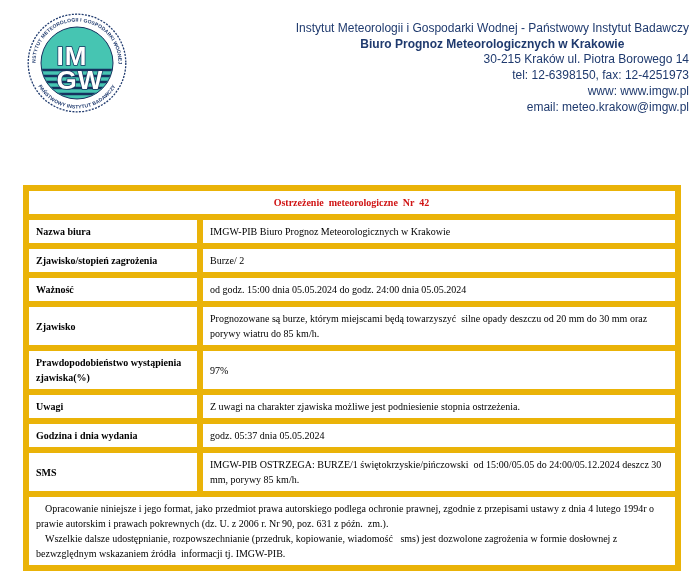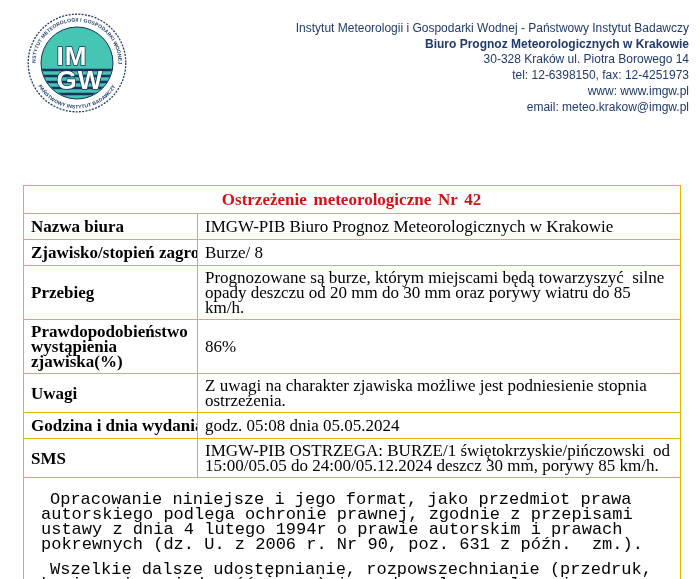--- a/index.html
+++ b/index.html
@@ -28,33 +28,33 @@
     fill: #ffffff; stroke: #16325F; stroke-width: 1.5px;
     paint-order: stroke; letter-spacing: 1px;
   }
   .letterhead {
     position: absolute; top: 21px; right: 11px;
     text-align: right;
     font-family: "Liberation Sans", sans-serif;
     font-size: 12px; line-height: 15.7px;
     color: #1F3A6E;
   }
-  .letterhead .lh-bold { font-weight: bold; }
+  .letterhead .lh-bold { font-weight: bold; text-align: center; }
 
   
   .wtable {
     position: absolute; left: 23px; top: 185px;
     width: 658px;
     border-collapse: collapse;
     table-layout: fixed;
   }
   .wtable td {
-    border: 1px solid #eab308;
+    border: 6px solid #eab308;
     box-sizing: border-box;
-    font-size: 17px; line-height: 15px;
+    font-size: 10px; line-height: 15px;
     padding: 4px 8px 4px 7px;
     vertical-align: middle;
     overflow: hidden;
   }
   .title-cell {
     height: 28px;
     text-align: center;
     color: #D01414;
     font-weight: bold;
     font-size: 15.5px;
@@ -65,21 +65,21 @@
   .val { white-space: pre-wrap; }
   .val .bold-part { font-weight: bold; margin-left: 9px; }
   tr.h26 td { height: 26px; margin-top: 32px; }
   tr.h38 td { height: 38px; }
   .footer-cell {
     height: 70px;
     vertical-align: top;
     font-size: 12.3px; line-height: 15px;
     padding: 4px 6px;
   }
-  .footer-cell p { margin: 10px; text-indent: 9px; white-space: pre-wrap; font-family: Liberation Mono, monospace; }
+  .footer-cell p { margin: 0; text-indent: 9px; white-space: pre-wrap; }
 </style>
 </head>
 <body>
 
 <svg class="logo" viewBox="0 0 100 100" aria-hidden="true">
   <defs>
     <clipPath id="inner-clip">
         <circle cx="50" cy="50" r="35.5"></circle>
       </clipPath>
     <path id="arc-top" d="M 8.5 50 A 41.5 41.5 0 0 1 91.5 50" fill="none"></path>
@@ -101,21 +101,21 @@
     <textPath href="#arc-top" startOffset="50%">INSTYTUT METEOROLOGII I GOSPODARKI WODNEJ</textPath>
   </text>
   <text class="ring-text" text-anchor="middle">
     <textPath href="#arc-bottom" startOffset="50%">PAŃSTWOWY INSTYTUT BADAWCZY</textPath>
   </text>
 </svg>
 
 <div class="letterhead">
   <div>Instytut Meteorologii i Gospodarki Wodnej - Państwowy Instytut Badawczy</div>
   <div class="lh-bold">Biuro Prognoz Meteorologicznych w Krakowie</div>
-  <div>30-328 Kraków ul. Piotra Borowego 14</div>
+  <div>30-215 Kraków ul. Piotra Borowego 14</div>
   <div>tel: 12-6398150, fax: 12-4251973</div>
   <div>www: www.imgw.pl</div>
   <div>email: meteo.krakow@imgw.pl</div>
 </div>
 
 <table class="wtable">
   <colgroup>
       <col style="width:174px">
       <col>
     </colgroup>
@@ -125,50 +125,54 @@
     <td class="title-cell" colspan="2">Ostrzeżenie meteorologiczne Nr 42</td>
   </tr>
 
   <tr class="h26">
     <td class="lbl">Nazwa biura</td>
     <td class="val">IMGW-PIB Biuro Prognoz Meteorologicznych w Krakowie</td>
   </tr>
 
   <tr class="h26">
     <td class="lbl">Zjawisko/stopień zagrożenia</td>
-    <td class="val">Burze/ 8</td>
+    <td class="val">Burze/ 2</td>
   </tr>
 
 
+  <tr class="h26">
+    <td class="lbl">Ważność</td>
+    <td class="val">od godz. 15:00 dnia 05.05.2024 do godz. 24:00 dnia 05.05.2024</td>
+  </tr>
 
   <tr class="h38">
-    <td class="lbl">Przebieg</td>
+    <td class="lbl">Zjawisko</td>
     <td class="val">Prognozowane są burze, którym miejscami będą towarzyszyć  silne opady deszczu od 20 mm do 30 mm oraz porywy wiatru do 85 km/h.</td>
   </tr>
 
   <tr class="h38">
     <td class="lbl wrap">Prawdopodobieństwo wystąpienia zjawiska(%)</td>
-    <td class="val">86%</td>
+    <td class="val">97%</td>
   </tr>
 
   <tr class="h26">
     <td class="lbl">Uwagi</td>
     <td class="val">Z uwagi na charakter zjawiska możliwe jest podniesienie stopnia ostrzeżenia.</td>
   </tr>
 
   <tr class="h26">
     <td class="lbl">Godzina i dnia wydania</td>
-    <td class="val">godz. 05:08 dnia 05.05.2024</td>
+    <td class="val">godz. 05:37 dnia 05.05.2024</td>
   </tr>
 
   <tr class="h38">
     <td class="lbl">SMS</td>
     <td class="val">IMGW-PIB OSTRZEGA: BURZE/1 świętokrzyskie/pińczowski  od 15:00/05.05 do 24:00/05.12.2024 deszcz 30 mm, porywy 85 km/h.</td>
   </tr>
 
   <tr>
     <td class="footer-cell" colspan="2">
       <p>Opracowanie niniejsze i jego format, jako przedmiot prawa autorskiego podlega ochronie prawnej, zgodnie z przepisami ustawy z dnia 4 lutego 1994r o prawie autorskim i prawach pokrewnych (dz. U. z 2006 r. Nr 90, poz. 631 z późn.  zm.).</p>
-      <p>Wszelkie dalsze udostępnianie, rozpowszechnianie (przedruk, kopiowanie, wiadomość   sms) imgw dozwolone wyłącznie w formie dosłownej z bezwzględnym wskazaniem źródła  informacji tj. IMGW-PIB.</p>
+      <p>Wszelkie dalsze udostępnianie, rozpowszechnianie (przedruk, kopiowanie, wiadomość   sms) jest dozwolone zagrożenia w formie dosłownej z bezwzględnym wskazaniem źródła  informacji tj. IMGW-PIB.</p>
     </td>
   </tr>
 </tbody>
   </table>
 
 </body></html>

